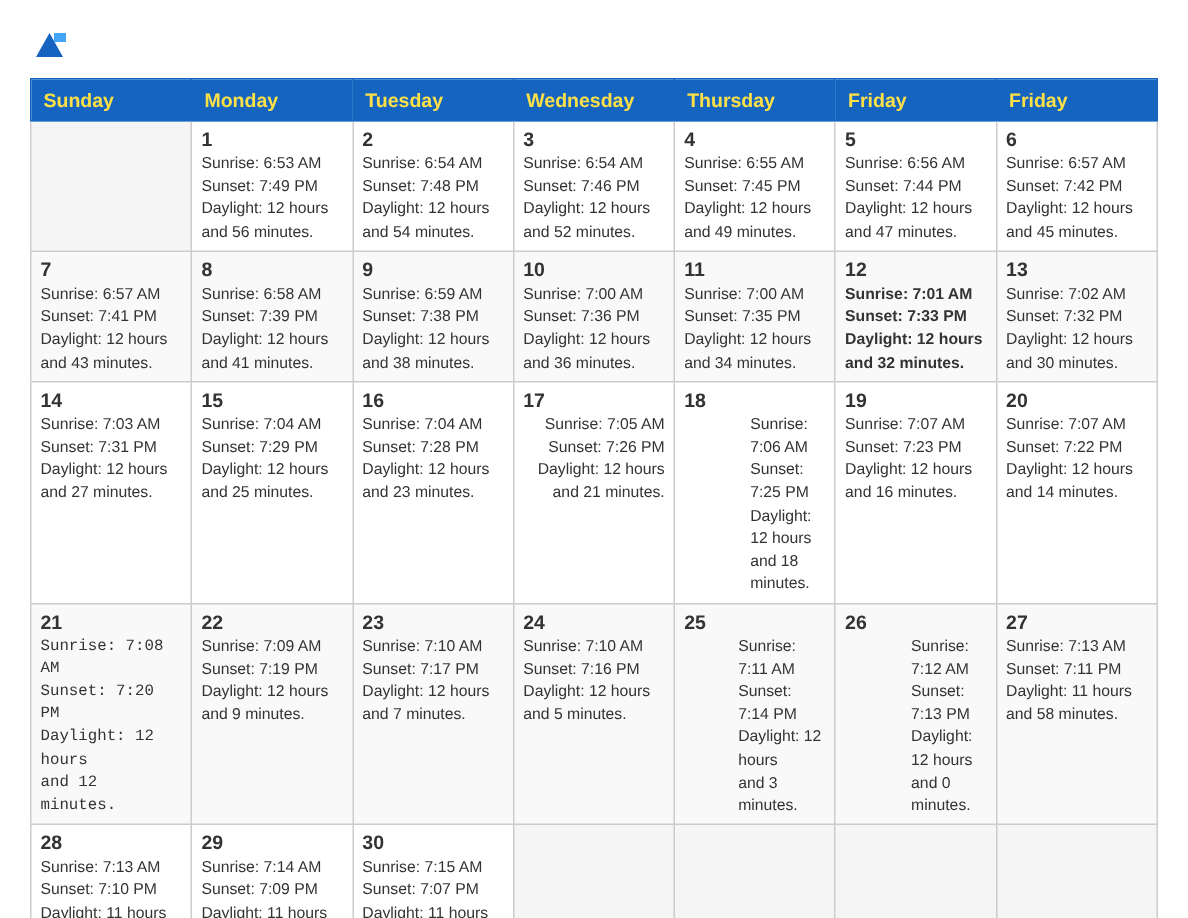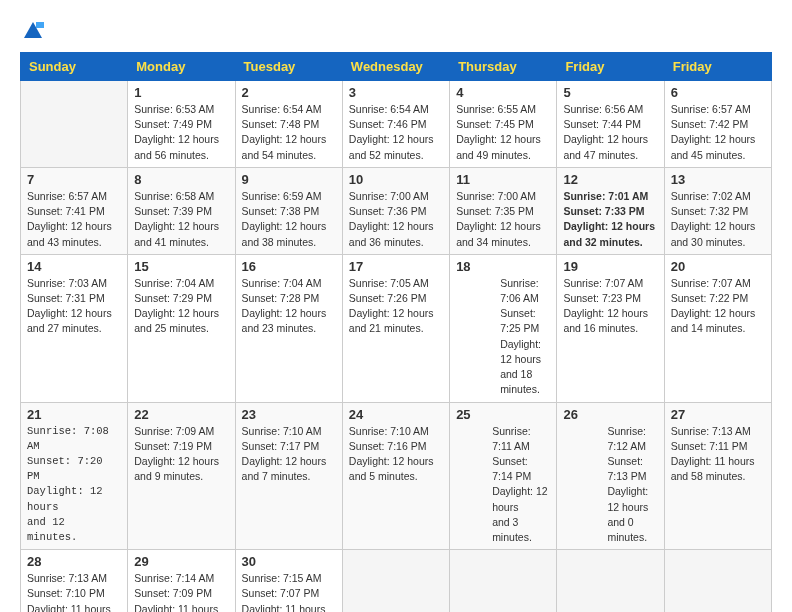--- a/index.html
+++ b/index.html
@@ -224,21 +224,21 @@
         </td>
         <td>
           <span class="day-num">16</span>
           <div class="day-info" style="white-space: pre-line;">Sunrise: 7:04 AM
 Sunset: 7:28 PM
 Daylight: 12 hours
 and 23 minutes.</div>
         </td>
         <td>
           <span class="day-num">17</span>
-          <div class="day-info" style="white-space: pre-line;">Sunrise: 7:05 AM
+          <div class="day-info" style="white-space: pre-line; text-align: right;">Sunrise: 7:05 AM
 Sunset: 7:26 PM
 Daylight: 12 hours
 and 21 minutes.</div>
         </td>
         <td>
           <span class="day-num">18</span>
           <div class="day-info" style="white-space: pre-line; margin-left: 44px;">Sunrise: 7:06 AM
 Sunset: 7:25 PM
 Daylight: 12 hours
 and 18 minutes.</div>

